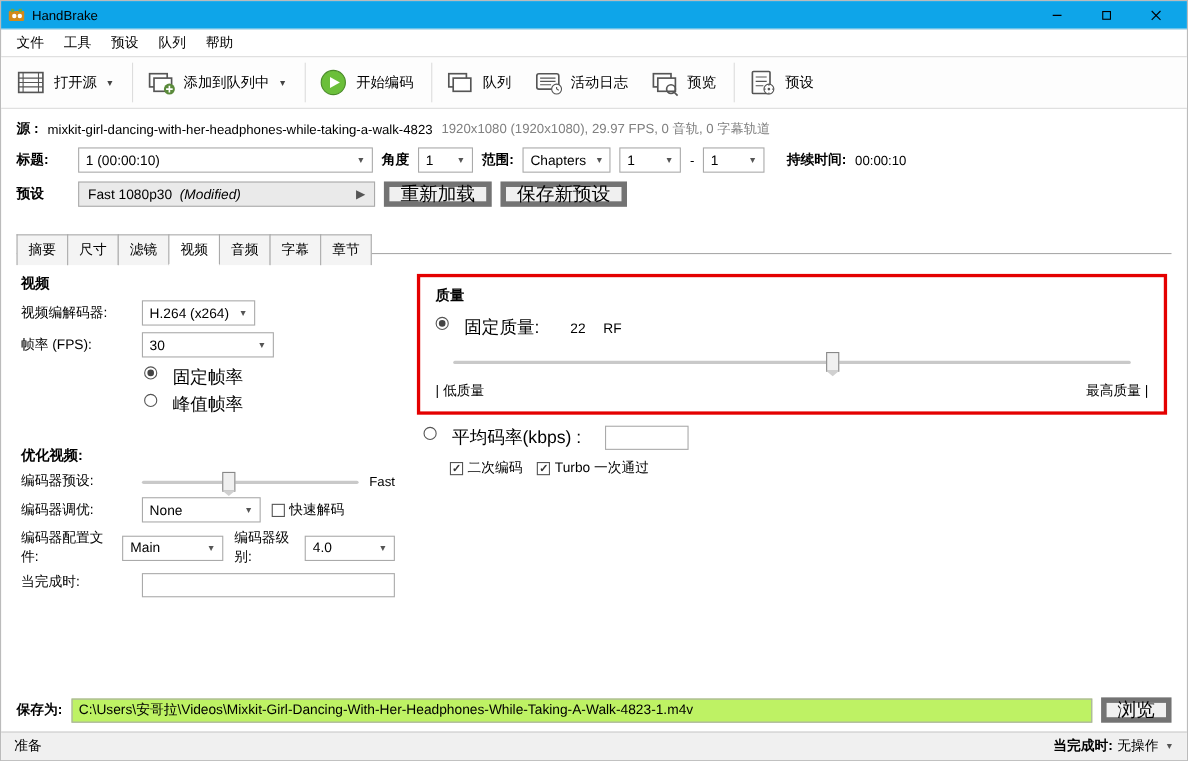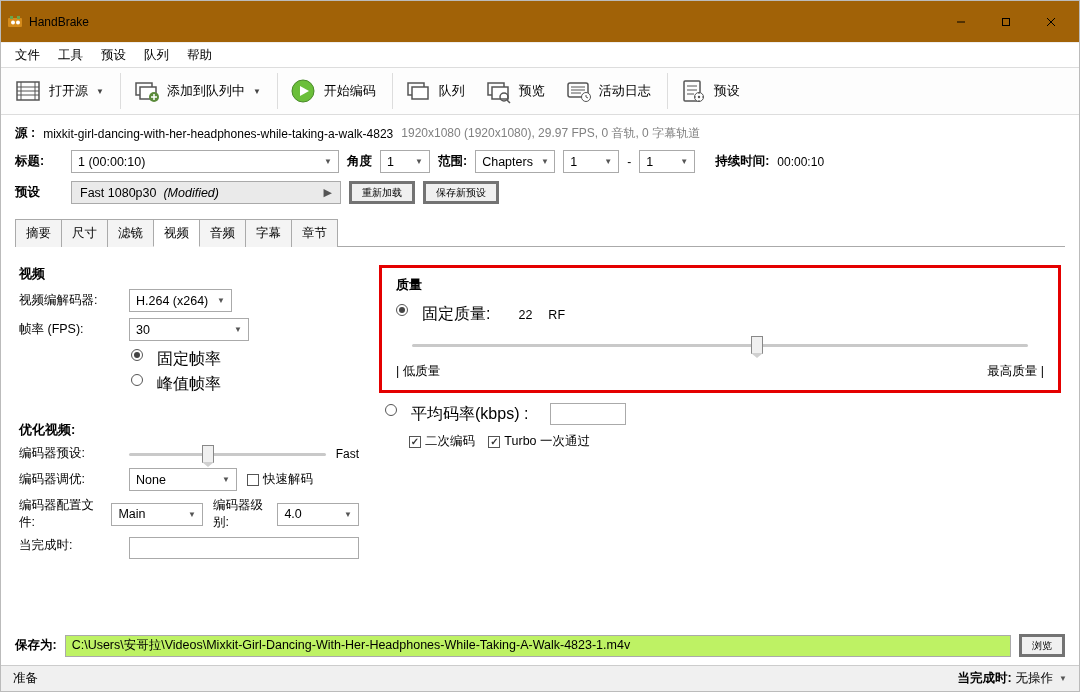--- a/index.html
+++ b/index.html
@@ -1,20 +1,20 @@
 <!DOCTYPE html>
 <html><head>
 <meta charset="utf-8">
 <style>
   * { box-sizing: border-box; margin: 0; padding: 0; }
   html, body { width: 1080px; height: 692px; font-family: "Microsoft YaHei", "Segoe UI", sans-serif; font-size: 12px; background: #fff; overflow: hidden; }
   body { display: flex; flex-direction: column; border: 1px solid #bbb; }
 
   
-  .titlebar { height: 42px; display: flex; align-items: center; padding: 0 6px; background: #a16207; border-bottom: 1px solid #eee; }
+  .titlebar { height: 26px; display: flex; align-items: center; padding: 0 6px; background: #0ea5e9; border-bottom: 1px solid #eee; }
   .titlebar .app-icon { width: 16px; height: 16px; margin-right: 6px; display: flex; align-items: center; justify-content: center; }
   .titlebar .app-icon svg { width: 16px; height: 16px; }
   .titlebar .title { font-size: 12px; color: #000; }
   .titlebar .winbtns { margin-left: auto; display: flex; }
   .winbtn { width: 45px; height: 28px; display: flex; align-items: center; justify-content: center; font-size: 10px; color: #222; }
   .winbtn svg { width: 10px; height: 10px; }
 
   
   .menubar { height: 24px; display: flex; align-items: center; padding: 0 6px; gap: 2px; }
   .menuitem { padding: 3px 8px; font-size: 12.5px; color: #000; }
@@ -34,25 +34,25 @@
   .label-bold { font-weight: 700; font-size: 12.5px; }
   .text-muted { color: #808080; }
   .src-row { margin-top: 2px; }
   .src-name { color: #000; }
 
   
   .dropdown { display: flex; align-items: center; justify-content: space-between; height: 23px; background: #fff; border: 1px solid #aaa; padding: 0 6px; font-size: 12.5px; }
   .dropdown .dd-arrow { font-size: 8px; color: #555; margin-left: 8px; }
   .preset-dd { width: 270px; display: flex; align-items: center; justify-content: space-between; background: #eaeaea; border: 1px solid #aaa; height: 23px; padding: 0 8px; font-size: 12.5px; }
   .preset-dd .right-arrow { font-size: 11px; color: #555; }
-  .btn { height: 23px; border: 3px solid #737373; background: #f0f0f0; padding: 0 10px; font-size: 10px; display: flex; align-items: center; }
+  .btn { height: 23px; border: 5px solid #737373; background: #f0f0f0; padding: 0 10px; font-size: 17px; display: flex; align-items: center; }
 
   
   .tabs { display: flex; border-bottom: 1px solid #aaa; margin-top: 6px; position: relative; }
-  .tab { padding: 5px 10px 4px; border: 1px solid #aaa; border-bottom: none; background: #f4f4f4; margin-right: -1px; font-size: 12.5px; position: relative; top: 1px; }
+  .tab { padding: 5px 10px 4px; border: 1px solid #aaa; border-bottom: none; background: #f4f4f4; margin-right: -1px; font-size: 12.5px; position: relative; top: 11px; }
   .tab.active { background: #fff; z-index: 2; border-bottom: 1px solid #fff; }
 
   .tab-body { flex: 1; display: flex; gap: 20px; padding: 10px 4px 0; overflow: hidden; }
   .col-left { width: 340px; display: flex; flex-direction: column; gap: 10px; }
   .section-title { font-weight: 700; font-size: 13px; margin-bottom: 6px; }
   .form-row { display: flex; align-items: center; gap: 10px; margin-bottom: 6px; }
   .form-label { width: 100px; font-size: 12.5px; }
   .radio { display: inline-flex; align-items: flex-start; gap: 14px; font-size: 16px; margin-right: 12px; }
   .radio-dot { width: 12px; height: 12px; border: 1px solid #555; border-radius: 50%; display: inline-flex; align-items: center; justify-content: center; }
   .radio-dot.filled::after { content: ""; width: 6px; height: 6px; background: #444; border-radius: 50%; }
@@ -174,41 +174,41 @@
         <svg viewBox="0 0 28 28">
           <rect x="4" y="6" width="16" height="12" fill="none" stroke="#555" stroke-width="1.5"></rect>
           <rect x="8" y="10" width="16" height="12" fill="#fff" stroke="#555" stroke-width="1.5"></rect>
         </svg>
       </span>
     <span class="tb-label">队列</span>
   </div>
   <div class="tb-item">
     <span class="tb-icon">
         <svg viewBox="0 0 28 28">
-          <rect x="4" y="6" width="16" height="12" fill="none" stroke="#555" stroke-width="1.5"></rect>
-          <rect x="8" y="10" width="16" height="12" fill="#fff" stroke="#555" stroke-width="1.5"></rect>
-          <circle cx="20" cy="20" r="4" fill="none" stroke="#555" stroke-width="1.5"></circle>
-          <line x1="23" y1="23" x2="26" y2="26" stroke="#555" stroke-width="1.5"></line>
-        </svg>
-      </span>
-    <span class="tb-label">预览</span>
-  </div>
-  <div class="tb-item">
-    <span class="tb-icon">
-        <svg viewBox="0 0 28 28">
           <rect x="4" y="6" width="20" height="14" fill="none" stroke="#555" stroke-width="1.5" rx="2"></rect>
           <line x1="7" y1="10" x2="21" y2="10" stroke="#555"></line>
           <line x1="7" y1="13" x2="21" y2="13" stroke="#555"></line>
           <line x1="7" y1="16" x2="17" y2="16" stroke="#555"></line>
           <circle cx="22" cy="20" r="4.5" fill="#fff" stroke="#555"></circle>
           <line x1="22" y1="18" x2="22" y2="20" stroke="#555"></line>
           <line x1="22" y1="20" x2="24" y2="21" stroke="#555"></line>
         </svg>
       </span>
     <span class="tb-label">活动日志</span>
+  </div>
+  <div class="tb-item">
+    <span class="tb-icon">
+        <svg viewBox="0 0 28 28">
+          <rect x="4" y="6" width="16" height="12" fill="none" stroke="#555" stroke-width="1.5"></rect>
+          <rect x="8" y="10" width="16" height="12" fill="#fff" stroke="#555" stroke-width="1.5"></rect>
+          <circle cx="20" cy="20" r="4" fill="none" stroke="#555" stroke-width="1.5"></circle>
+          <line x1="23" y1="23" x2="26" y2="26" stroke="#555" stroke-width="1.5"></line>
+        </svg>
+      </span>
+    <span class="tb-label">预览</span>
   </div>
   <div class="tb-sep"></div>
   <div class="tb-item">
     <span class="tb-icon">
         <svg viewBox="0 0 28 28">
           <rect x="5" y="4" width="16" height="20" fill="none" stroke="#555" stroke-width="1.5" rx="1"></rect>
           <line x1="8" y1="9" x2="18" y2="9" stroke="#555"></line>
           <line x1="8" y1="13" x2="18" y2="13" stroke="#555"></line>
           <line x1="8" y1="17" x2="15" y2="17" stroke="#555"></line>
           <circle cx="20" cy="20" r="4.5" fill="#fff" stroke="#555"></circle>

